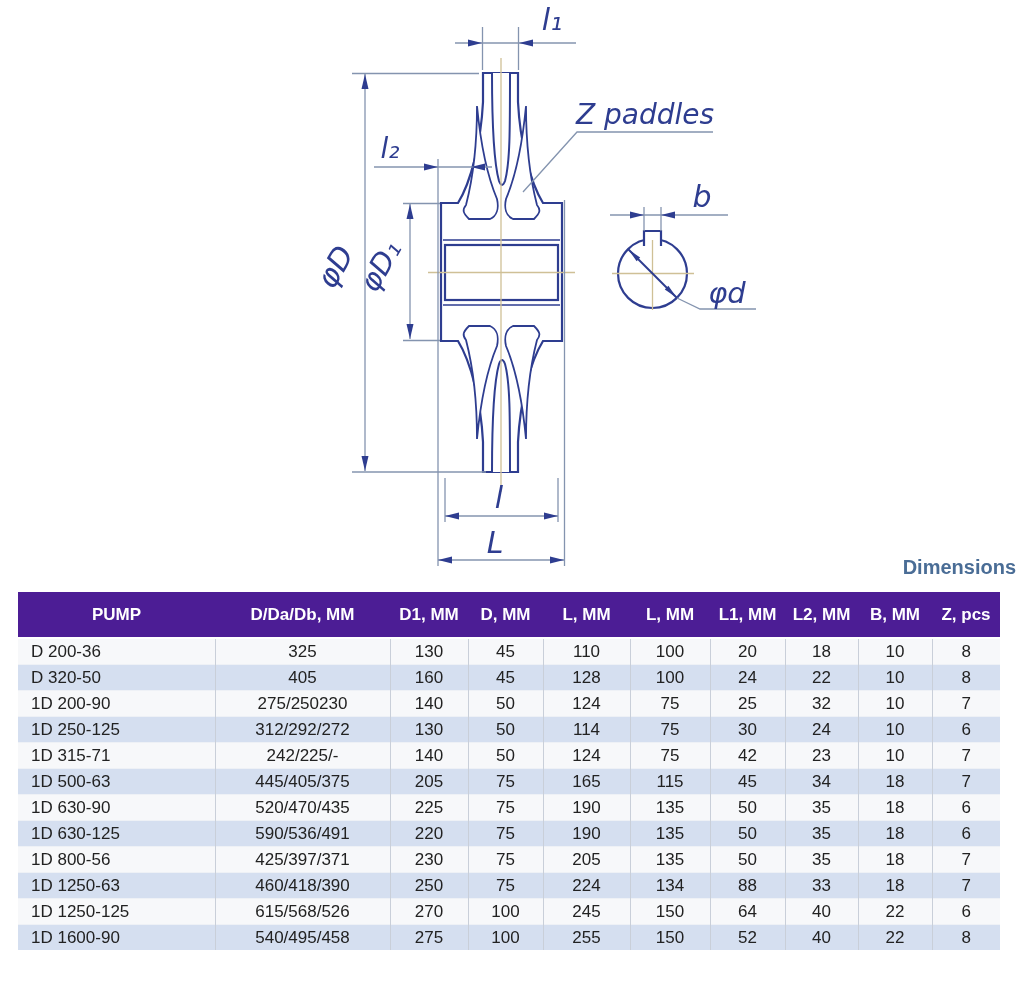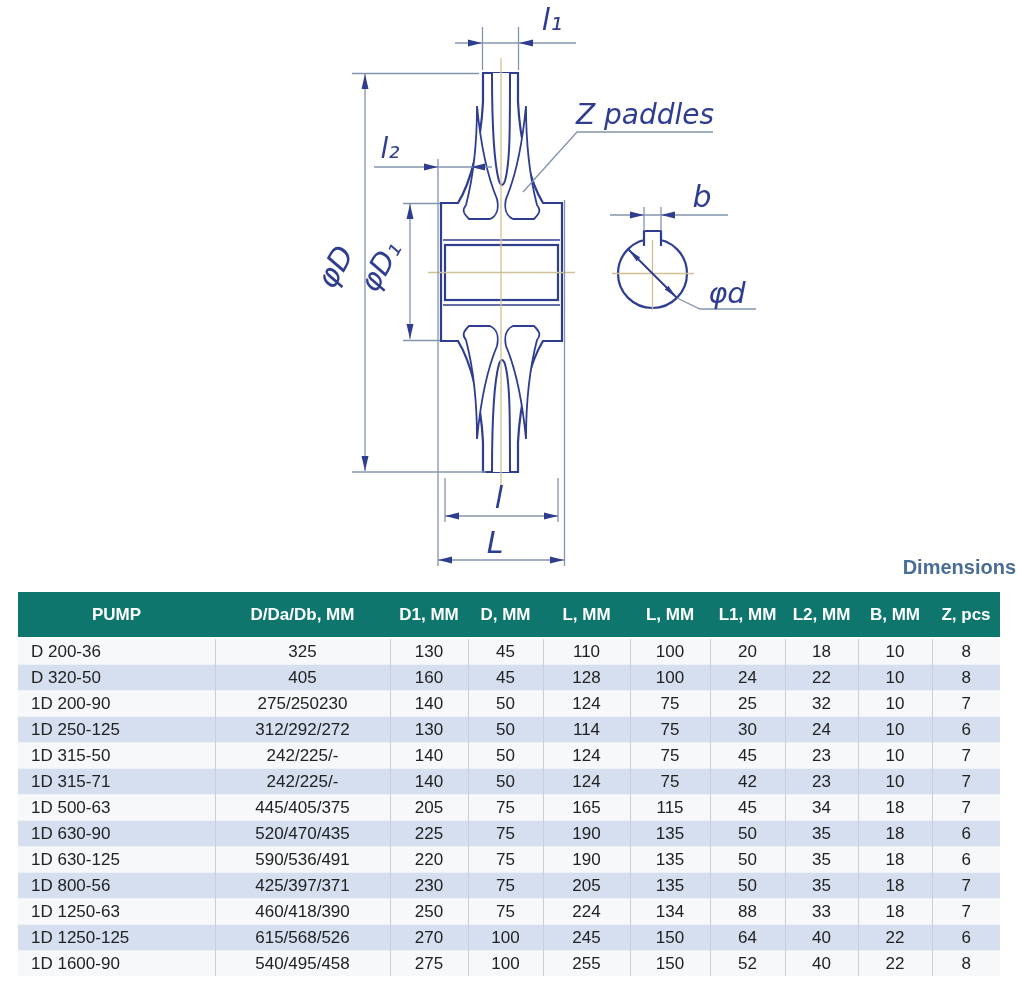--- a/index.html
+++ b/index.html
@@ -9,21 +9,21 @@
   .part-line{stroke:#2e3d90;stroke-width:2.2;fill:none;}
   .thin-line{stroke:#2e3d90;stroke-width:1.6;fill:none;}
   .dim-line{stroke:#8494af;stroke-width:1.3;fill:none;}
   .center-line{stroke:#cfc096;stroke-width:1.3;fill:none;}
   .arrow{fill:#2e3d90;stroke:none;}
   .lbl{fill:#2e3d90;font-family:"DejaVu Sans",sans-serif;font-style:italic;}
   .dim-title{position:absolute;top:556px;left:16px;width:1000px;text-align:right;
              font-size:20px;font-weight:bold;color:#4a6d96;}
   table.dims{position:absolute;top:592px;left:18px;width:982px;border-collapse:collapse;
              table-layout:fixed;font-size:17px;color:#222;}
-  table.dims thead th{background:#0f766e;color:#fff;font-weight:bold;font-size:17px;
+  table.dims thead th{background:#4c1d95;color:#fff;font-weight:bold;font-size:17px;
              height:45px;text-align:center;padding:0;border-bottom:2px solid #fff;}
   table.dims tbody td{height:25px;text-align:center;padding:0;
              border-left:1px solid #c9cfd9;border-top:1px solid #eef1f6;white-space:nowrap;}
   table.dims tbody td:first-child{text-align:left;padding-left:13px;border-left:none;}
   table.dims tbody tr:nth-child(odd){background:#f7f8fa;}
   table.dims tbody tr:nth-child(even){background:#d5dff0;}
 </style>
 </head>
 <body>
 
@@ -212,32 +212,20 @@
           <td>130</td>
           <td>50</td>
           <td>114</td>
           <td>75</td>
           <td>30</td>
           <td>24</td>
           <td>10</td>
           <td>6</td>
         </tr>
         <tr>
-          <td>1D 315-50</td>
-          <td>242/225/-</td>
-          <td>140</td>
-          <td>50</td>
-          <td>124</td>
-          <td>75</td>
-          <td>45</td>
-          <td>23</td>
-          <td>10</td>
-          <td>7</td>
-        </tr>
-        <tr>
           <td>1D 315-71</td>
           <td>242/225/-</td>
           <td>140</td>
           <td>50</td>
           <td>124</td>
           <td>75</td>
           <td>42</td>
           <td>23</td>
           <td>10</td>
           <td>7</td>

